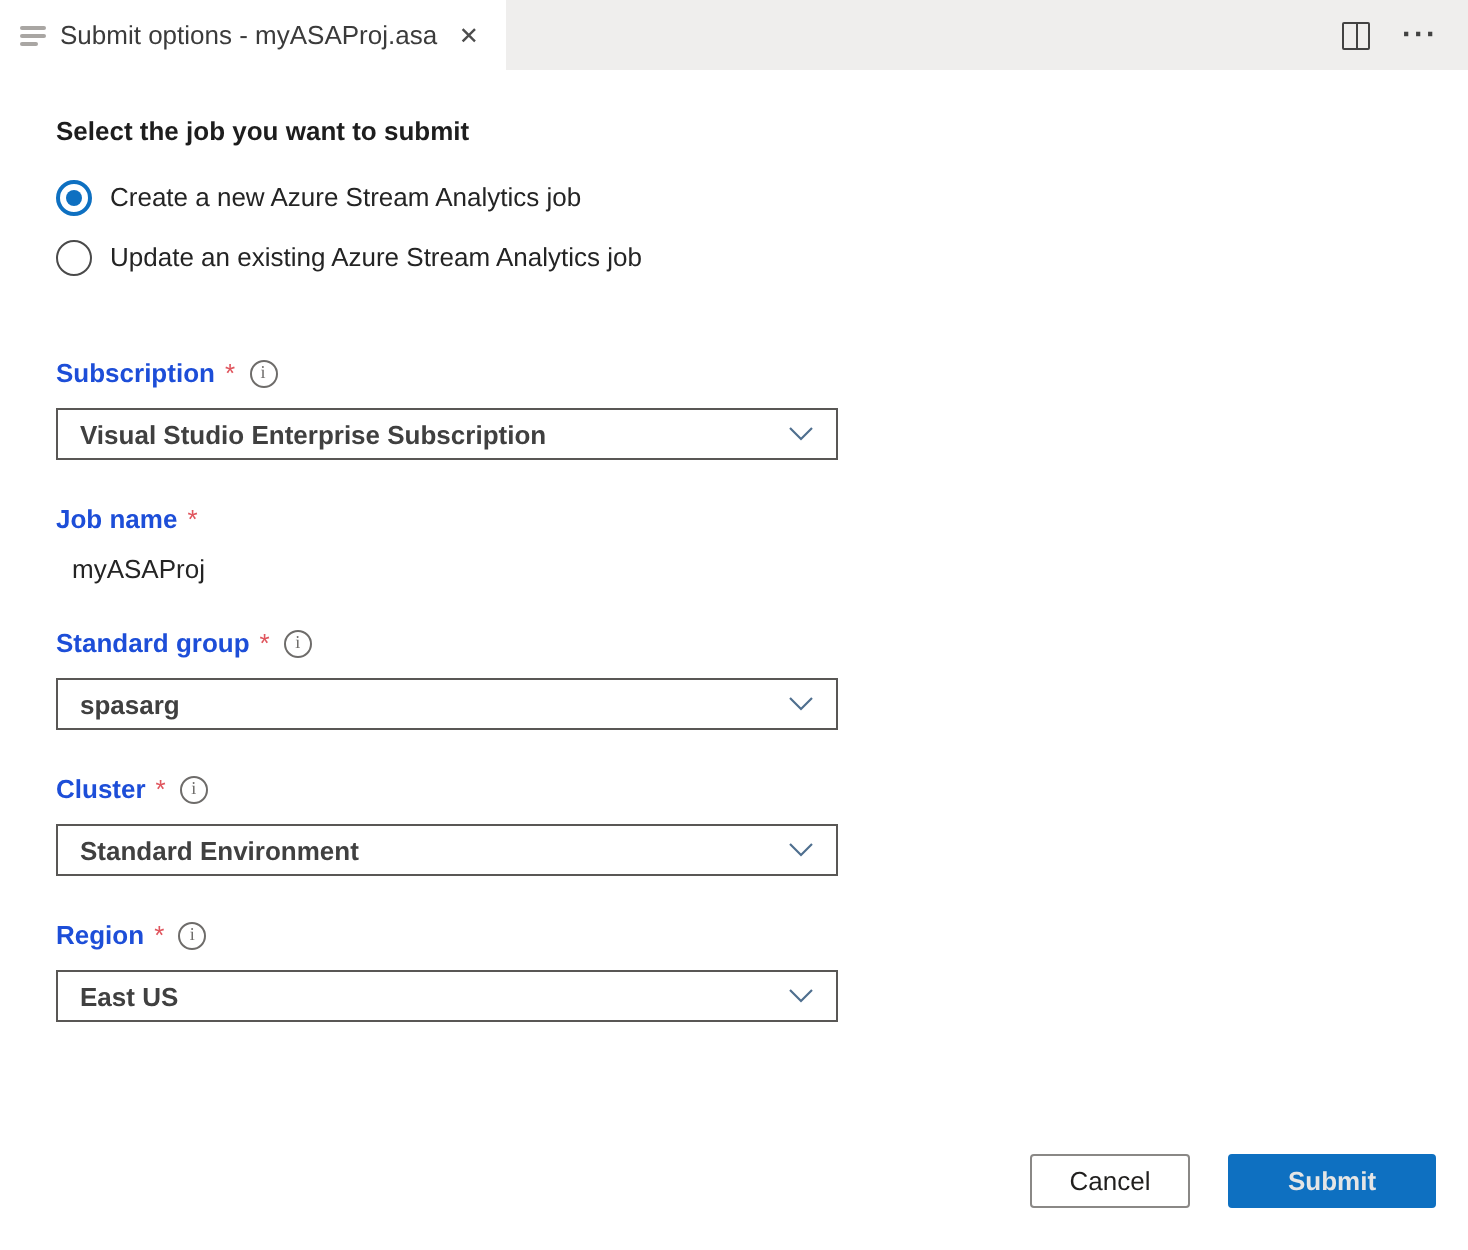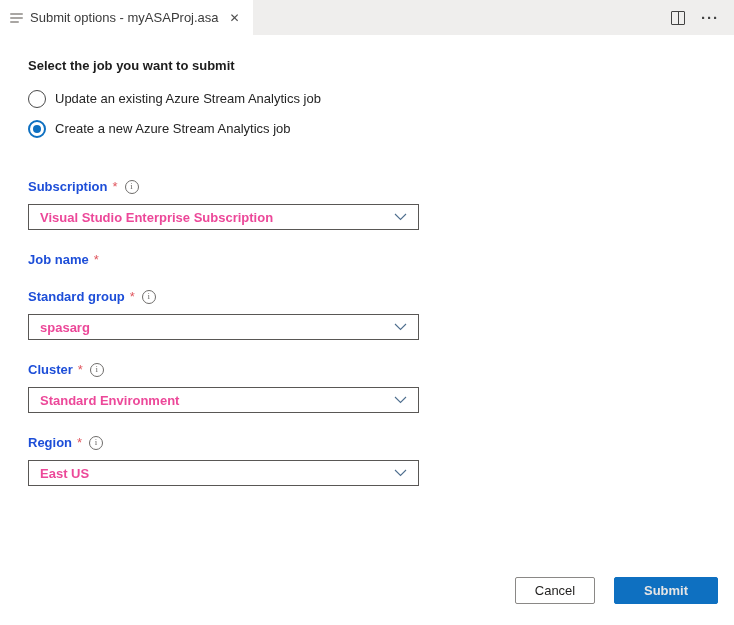--- a/index.html
+++ b/index.html
@@ -45,21 +45,21 @@
   .field.first { margin-top:40px; }
   .label-row { display:flex; align-items:center; gap:5px; margin-bottom:10px; }
   .label-text { font-weight:700; color:#1d4ed8; }
   .required { color:#e0565e; font-weight:400; }
   .info-icon { width:14px; height:14px; border:1px solid #6e6c6a; border-radius:50%;
     color:#6e6c6a; font-size:9px; line-height:1; display:flex; align-items:center;
     justify-content:center; margin-left:2px; font-family:"Liberation Serif", serif; }
   .dropdown { width:391px; height:26px; border:1px solid #595755; background:#fff;
     display:flex; align-items:center; justify-content:space-between;
     padding:0 11px; cursor:pointer; }
-  .dropdown-value { font-weight:700; color:#ec4899; }
+  .dropdown-value { font-weight:700; color:#404040; }
   .chevron-icon { display:flex; align-items:center; }
   .static-value { padding-left:8px; color:#242424; }
 
   
   .footer { position:absolute; top:577px; right:16px; display:flex; gap:19px;padding-left:20px; }
   .btn { height:27px; display:flex; align-items:center; justify-content:center;
     border-radius:2px; cursor:pointer; }
   .btn-cancel { width:80px; background:#ffffff; border:1px solid #8a8886; color:#201f1e; }
   .btn-submit { width:104px; background:#0e70c1; border:1px solid #0e70c1;
     color:#e5e5e5; font-weight:700; }
@@ -81,26 +81,26 @@
     <span class="split-editor-icon"></span>
     <span class="more-icon">···</span>
   </div>
 </div>
 
 <div class="content">
 
   <div class="heading">Select the job you want to submit</div>
 
   <div class="radio-row">
+    <span class="radio-circle selected"></span>
+    <span class="radio-label">Create a new Azure Stream Analytics job</span>
+  </div>
+  <div class="radio-row">
     <span class="radio-circle"></span>
     <span class="radio-label">Update an existing Azure Stream Analytics job</span>
-  </div>
-  <div class="radio-row">
-    <span class="radio-circle selected"></span>
-    <span class="radio-label">Create a new Azure Stream Analytics job</span>
   </div>
 
   <div class="field first">
     <div class="label-row">
       <span class="label-text">Subscription</span>
       <span class="required">*</span>
       <span class="info-icon">i</span>
     </div>
     <div class="dropdown">
       <span class="dropdown-value">Visual Studio Enterprise Subscription</span>
@@ -110,20 +110,21 @@
           </svg>
       </span>
     </div>
   </div>
 
   <div class="field">
     <div class="label-row">
       <span class="label-text">Job name</span>
       <span class="required">*</span>
     </div>
+    <div class="static-value">myASAProj</div>
   </div>
 
   <div class="field">
     <div class="label-row">
       <span class="label-text">Standard group</span>
       <span class="required">*</span>
       <span class="info-icon">i</span>
     </div>
     <div class="dropdown">
       <span class="dropdown-value">spasarg</span>

